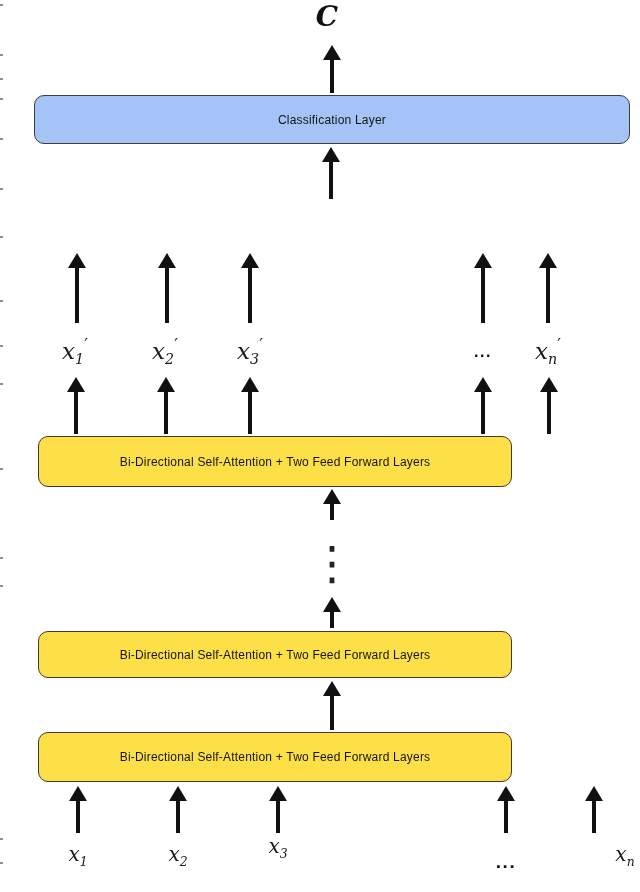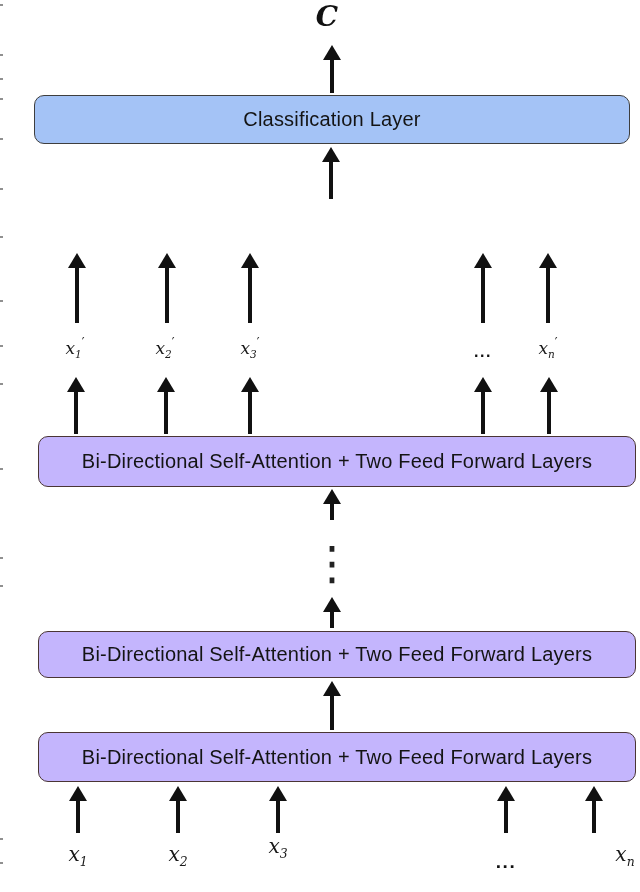--- a/index.html
+++ b/index.html
@@ -7,41 +7,41 @@
     position:relative; width:640px; height:892px; background:#ffffff;
     overflow:hidden; font-family:"Liberation Sans", sans-serif;
   }
 
   
   .box {
     position:absolute; box-sizing:border-box; border-radius:10px;
     display:flex; align-items:center; justify-content:center;
   }
   .box.blue { left:34px; width:596px; background:#a4c3f6; border:1.6px solid #3e3e3e; }
-  .box.pink { left:38px; width:598px; background:#c4b5fd; border:1.6px solid #4a3535; }
-  .box .lbl { font-size:20px; color:#141414; letter-spacing:0.2px; }
+  .box.pink { left:38px; width:474px; background:#fde047; border:1.6px solid #4a3535; }
+  .box .lbl { font-size:12px; color:#141414; letter-spacing:0.2px; }
 
   
   .arrow { position:absolute; width:18px; display:flex; flex-direction:column; align-items:center; }
   .arrow .head {
     width:0; height:0; flex:0 0 auto;
     border-left:9px solid transparent; border-right:9px solid transparent;
     border-bottom:15px solid #111111;
   }
   .arrow .shaft { width:4px; flex:1 1 auto; background:#111111; }
 
   
   .tok {
     position:absolute; transform:translateX(-50%);
     font-family:"DejaVu Serif", serif; font-style:italic; color:#1a1a1a;
     white-space:nowrap; line-height:1;
   }
   .tok sub { font-size:0.62em; line-height:1; }
   .tok sup { font-size:0.72em; font-style:normal; line-height:1; }
-  .tok.small { font-size:17px; }
+  .tok.small { font-size:23px; }
   .tok.big   { font-size:20px; }
 
   .hdots {
     position:absolute; transform:translateX(-50%);
     font-family:"Liberation Sans", sans-serif; font-weight:bold;
     color:#111111; letter-spacing:1.5px; line-height:1;
   }
   .hdots.small { font-size:16px; }
   .hdots.big   { font-size:19px; }
 

